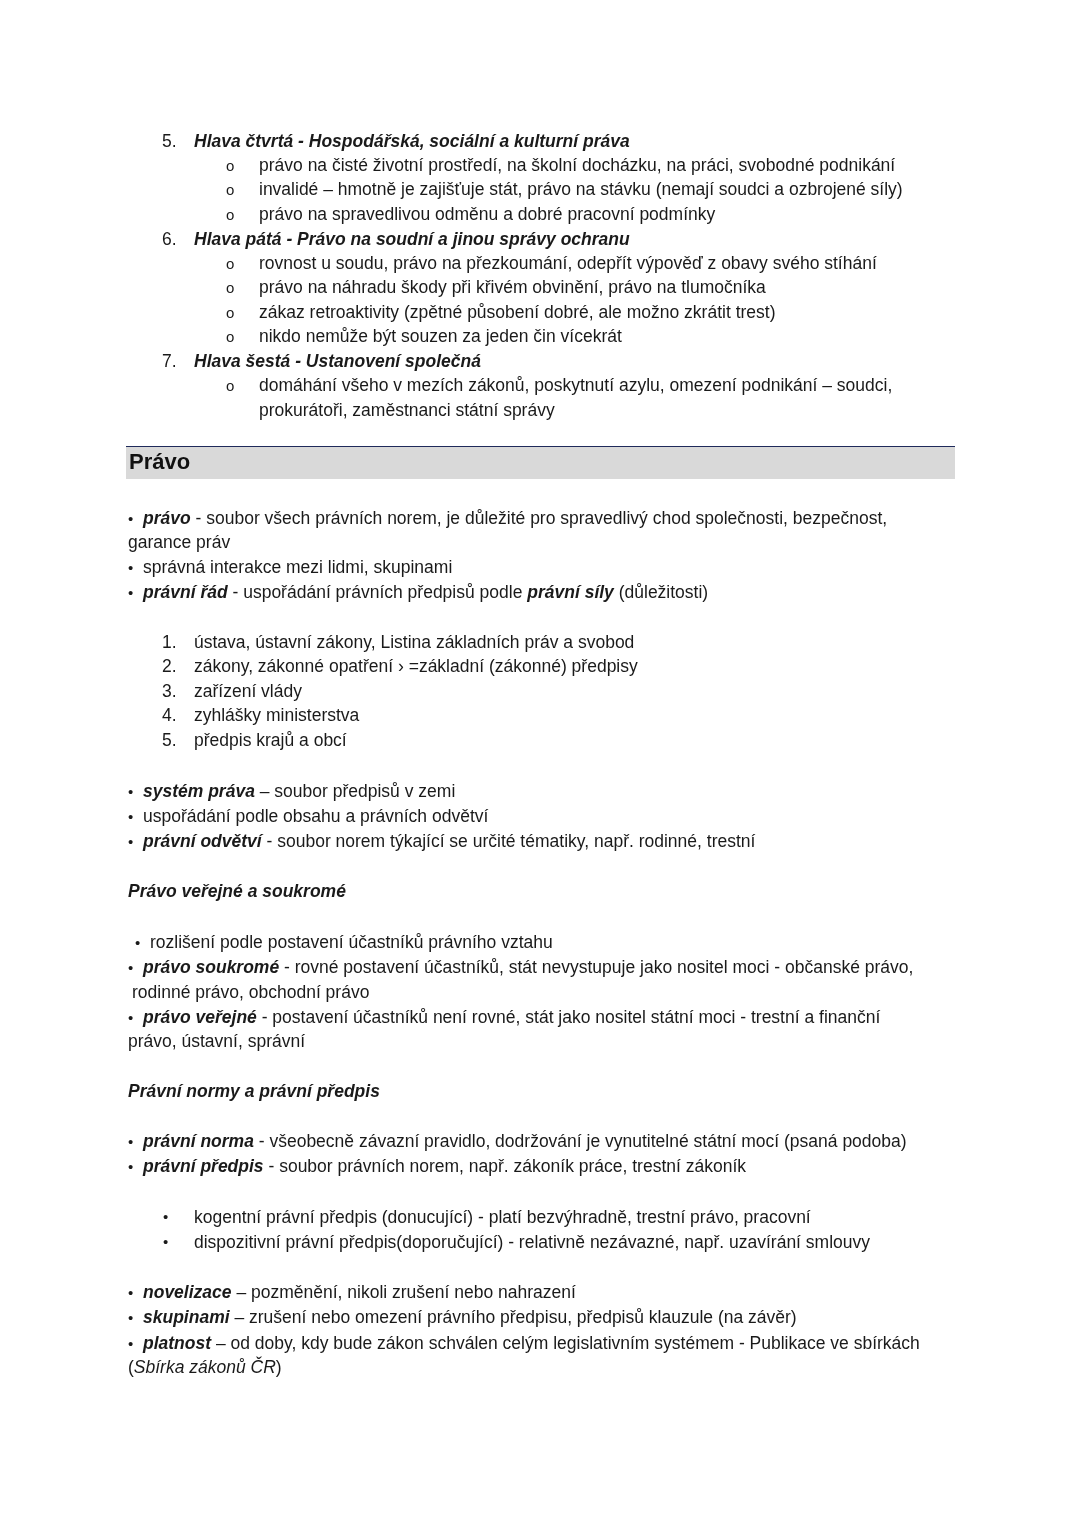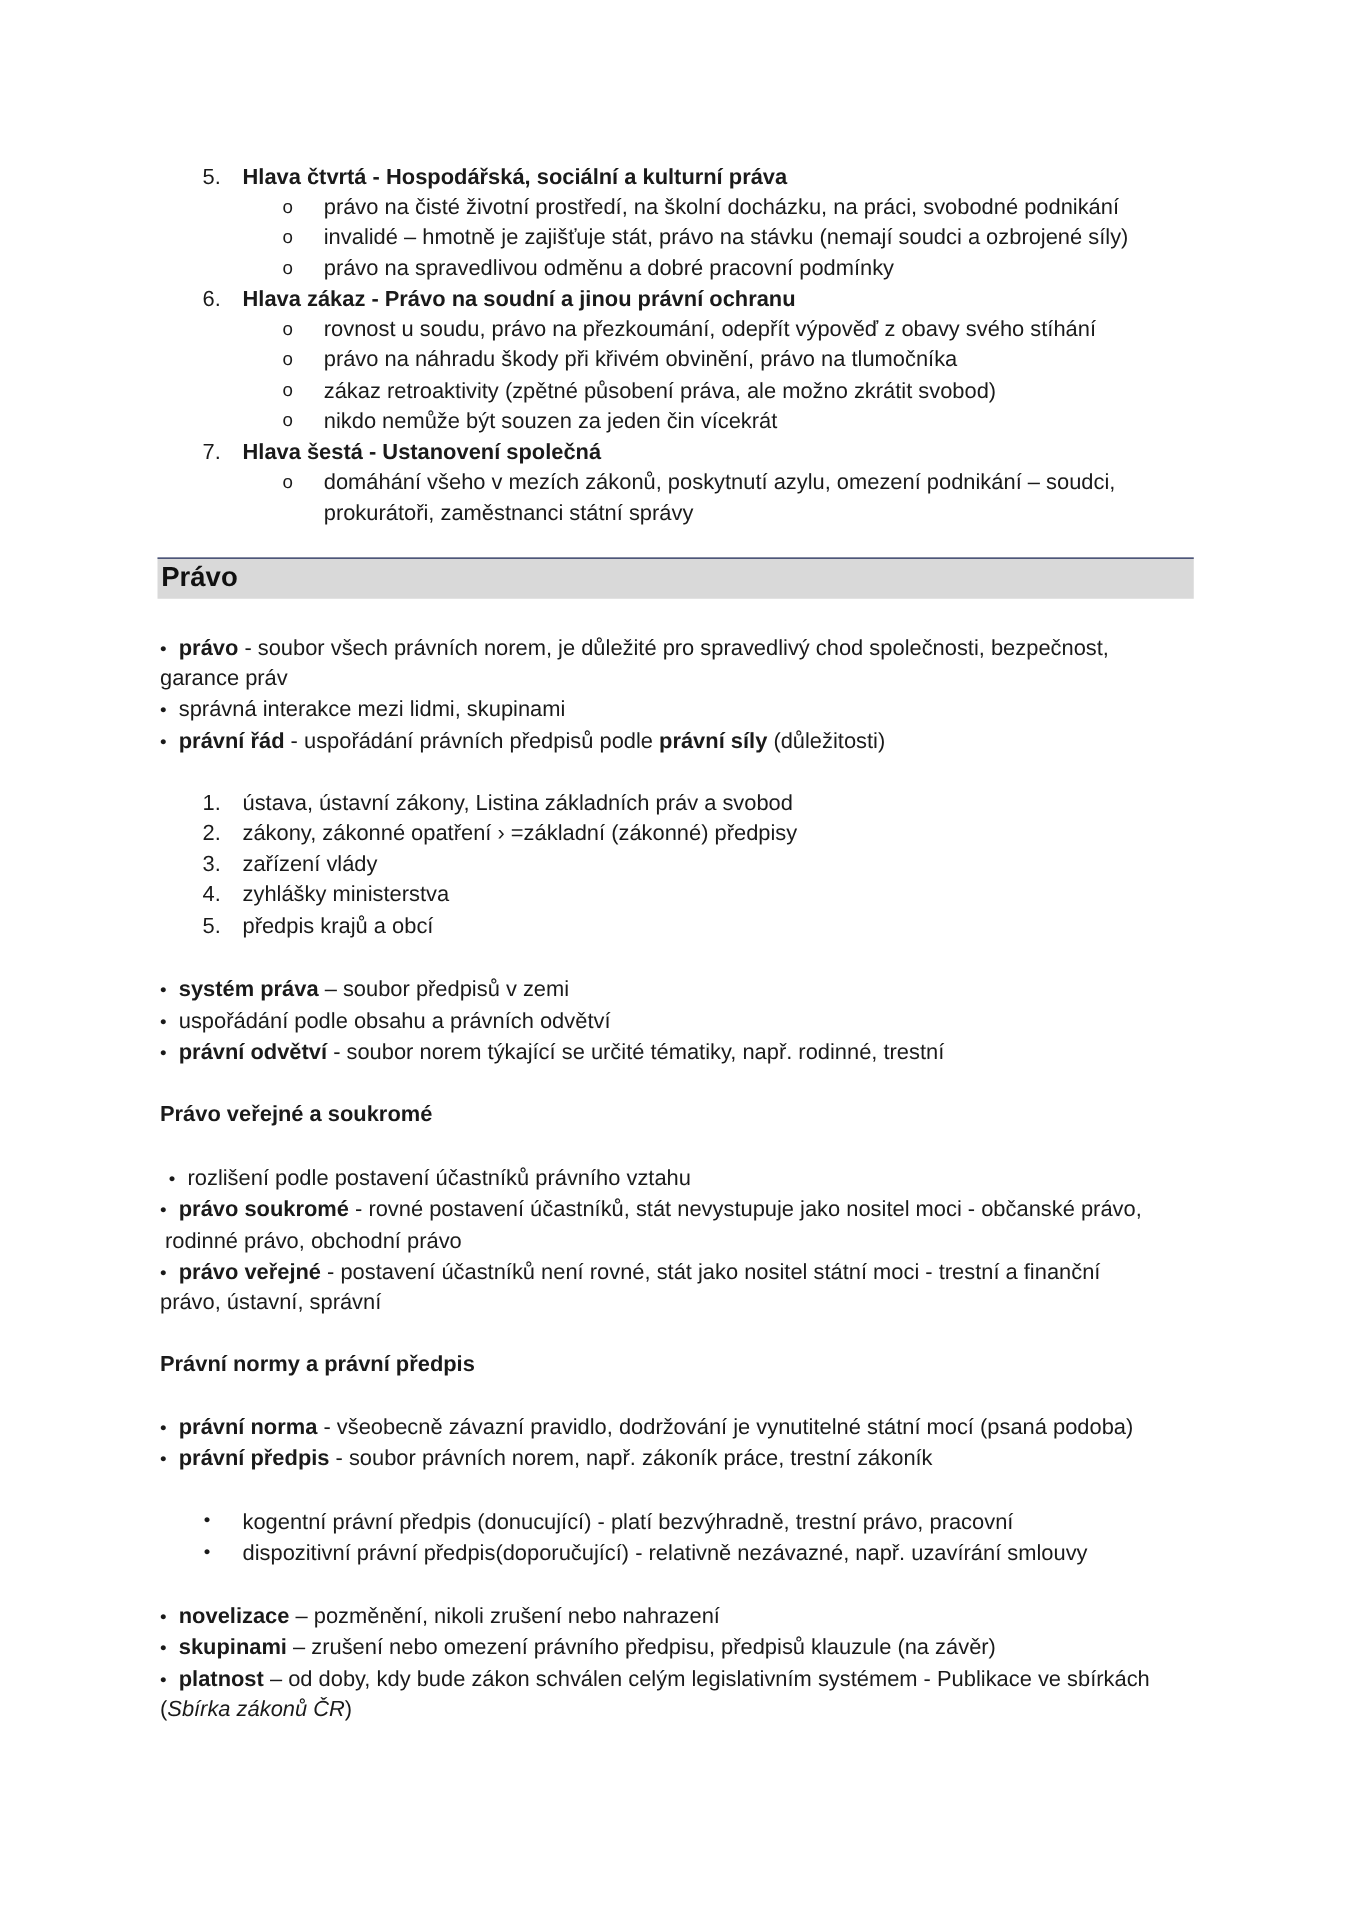--- a/index.html
+++ b/index.html
@@ -2,21 +2,21 @@
 <html><head>
 <meta charset="utf-8">
 <style>
   html, body { margin: 0; padding: 0; background: #ffffff; }
   body {
     width: 1080px; height: 1527px; position: relative; overflow: hidden;
     font-family: "Liberation Sans", "DejaVu Sans", sans-serif;
     color: #1a1a1a; font-size: 17.5px;
   }
   .line { position: absolute; white-space: nowrap; line-height: 24px; }
-  b { font-weight: bold; }
+  b { font-weight: bold; font-style: italic; }
   i { font-style: italic; }
   .num { position: absolute; }
   .circ { position: absolute; font-size: 15px; }
   .heading-bar {
     position: absolute; left: 126px; top: 446px; width: 829px; height: 32px;
     background: #d9d9d9; border-top: 1.5px solid #1f2a5a;
   }
   .heading-bar span {
     position: absolute; left: 3px; top: 2px; font-size: 22px; font-weight: bold; color: #111;
   }
@@ -29,27 +29,27 @@
   <span class="num" style="left:162px;top:129px;line-height:24px;">5.</span>
   <div class="line" style="left:194px;top:129px;"><b>Hlava čtvrtá - Hospodářská, sociální a kulturní práva</b></div>
   <span class="circ line" style="left:226px;top:154px;">o</span>
   <div class="line" style="left:259px;top:153px;">právo na čisté životní prostředí, na školní docházku, na práci, svobodné podnikání</div>
   <span class="circ line" style="left:226px;top:178px;">o</span>
   <div class="line" style="left:259px;top:177px;">invalidé – hmotně je zajišťuje stát, právo na stávku (nemají soudci a ozbrojené síly)</div>
   <span class="circ line" style="left:226px;top:203px;">o</span>
   <div class="line" style="left:259px;top:202px;">právo na spravedlivou odměnu a dobré pracovní podmínky</div>
 
   <span class="num" style="left:162px;top:227px;line-height:24px;">6.</span>
-  <div class="line" style="left:194px;top:227px;"><b>Hlava zákaz - Právo na soudní a jinou právní ochranu</b></div>
+  <div class="line" style="left:194px;top:227px;"><b>Hlava pátá - Právo na soudní a jinou správy ochranu</b></div>
   <span class="circ line" style="left:226px;top:252px;">o</span>
   <div class="line" style="left:259px;top:251px;">rovnost u soudu, právo na přezkoumání, odepřít výpověď z obavy svého stíhání</div>
   <span class="circ line" style="left:226px;top:276px;">o</span>
   <div class="line" style="left:259px;top:275px;">právo na náhradu škody při křivém obvinění, právo na tlumočníka</div>
   <span class="circ line" style="left:226px;top:301px;">o</span>
-  <div class="line" style="left:259px;top:300px;">zákaz retroaktivity (zpětné působení práva, ale možno zkrátit svobod)</div>
+  <div class="line" style="left:259px;top:300px;">zákaz retroaktivity (zpětné působení dobré, ale možno zkrátit trest)</div>
   <span class="circ line" style="left:226px;top:325px;">o</span>
   <div class="line" style="left:259px;top:324px;">nikdo nemůže být souzen za jeden čin vícekrát</div>
 
   <span class="num" style="left:162px;top:349px;line-height:24px;">7.</span>
   <div class="line" style="left:194px;top:349px;"><b>Hlava šestá - Ustanovení společná</b></div>
   <span class="circ line" style="left:226px;top:374px;">o</span>
   <div class="line" style="left:259px;top:373px;text-align:right;">domáhání všeho v mezích zákonů, poskytnutí azylu, omezení podnikání – soudci,</div>
   <div class="line" style="left:259px;top:398px;">prokurátoři, zaměstnanci státní správy</div>
 </div>
 

